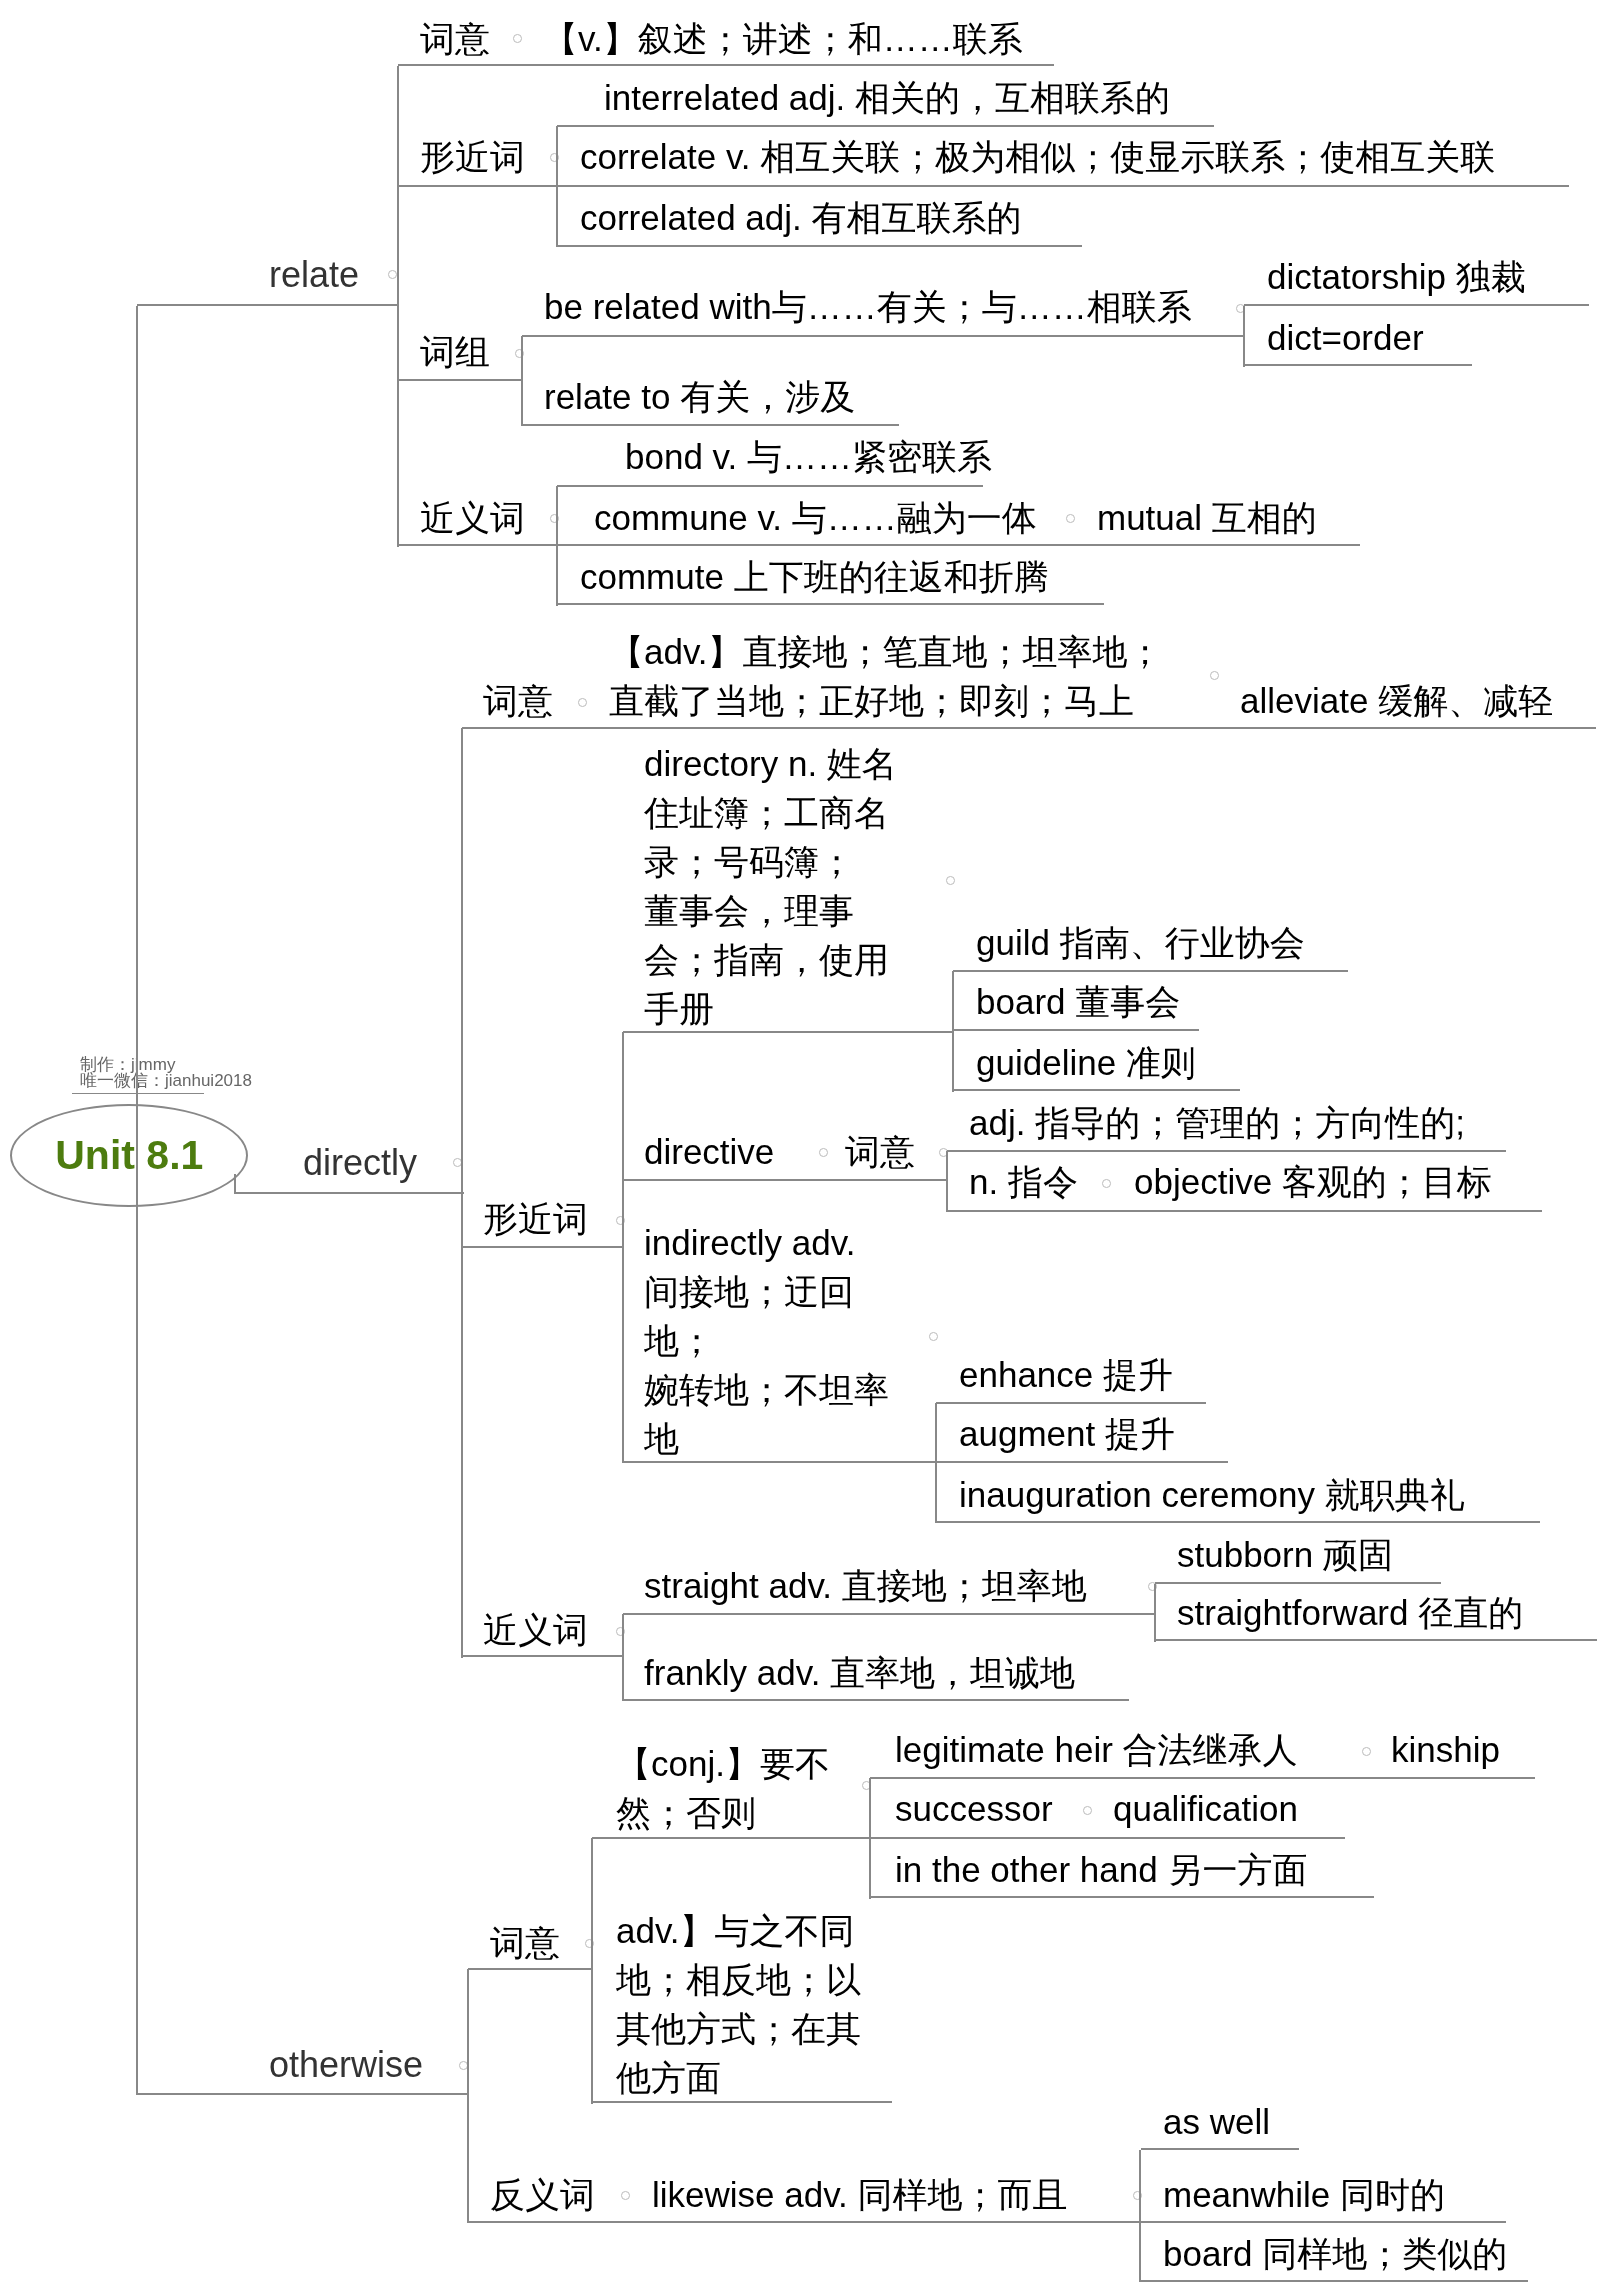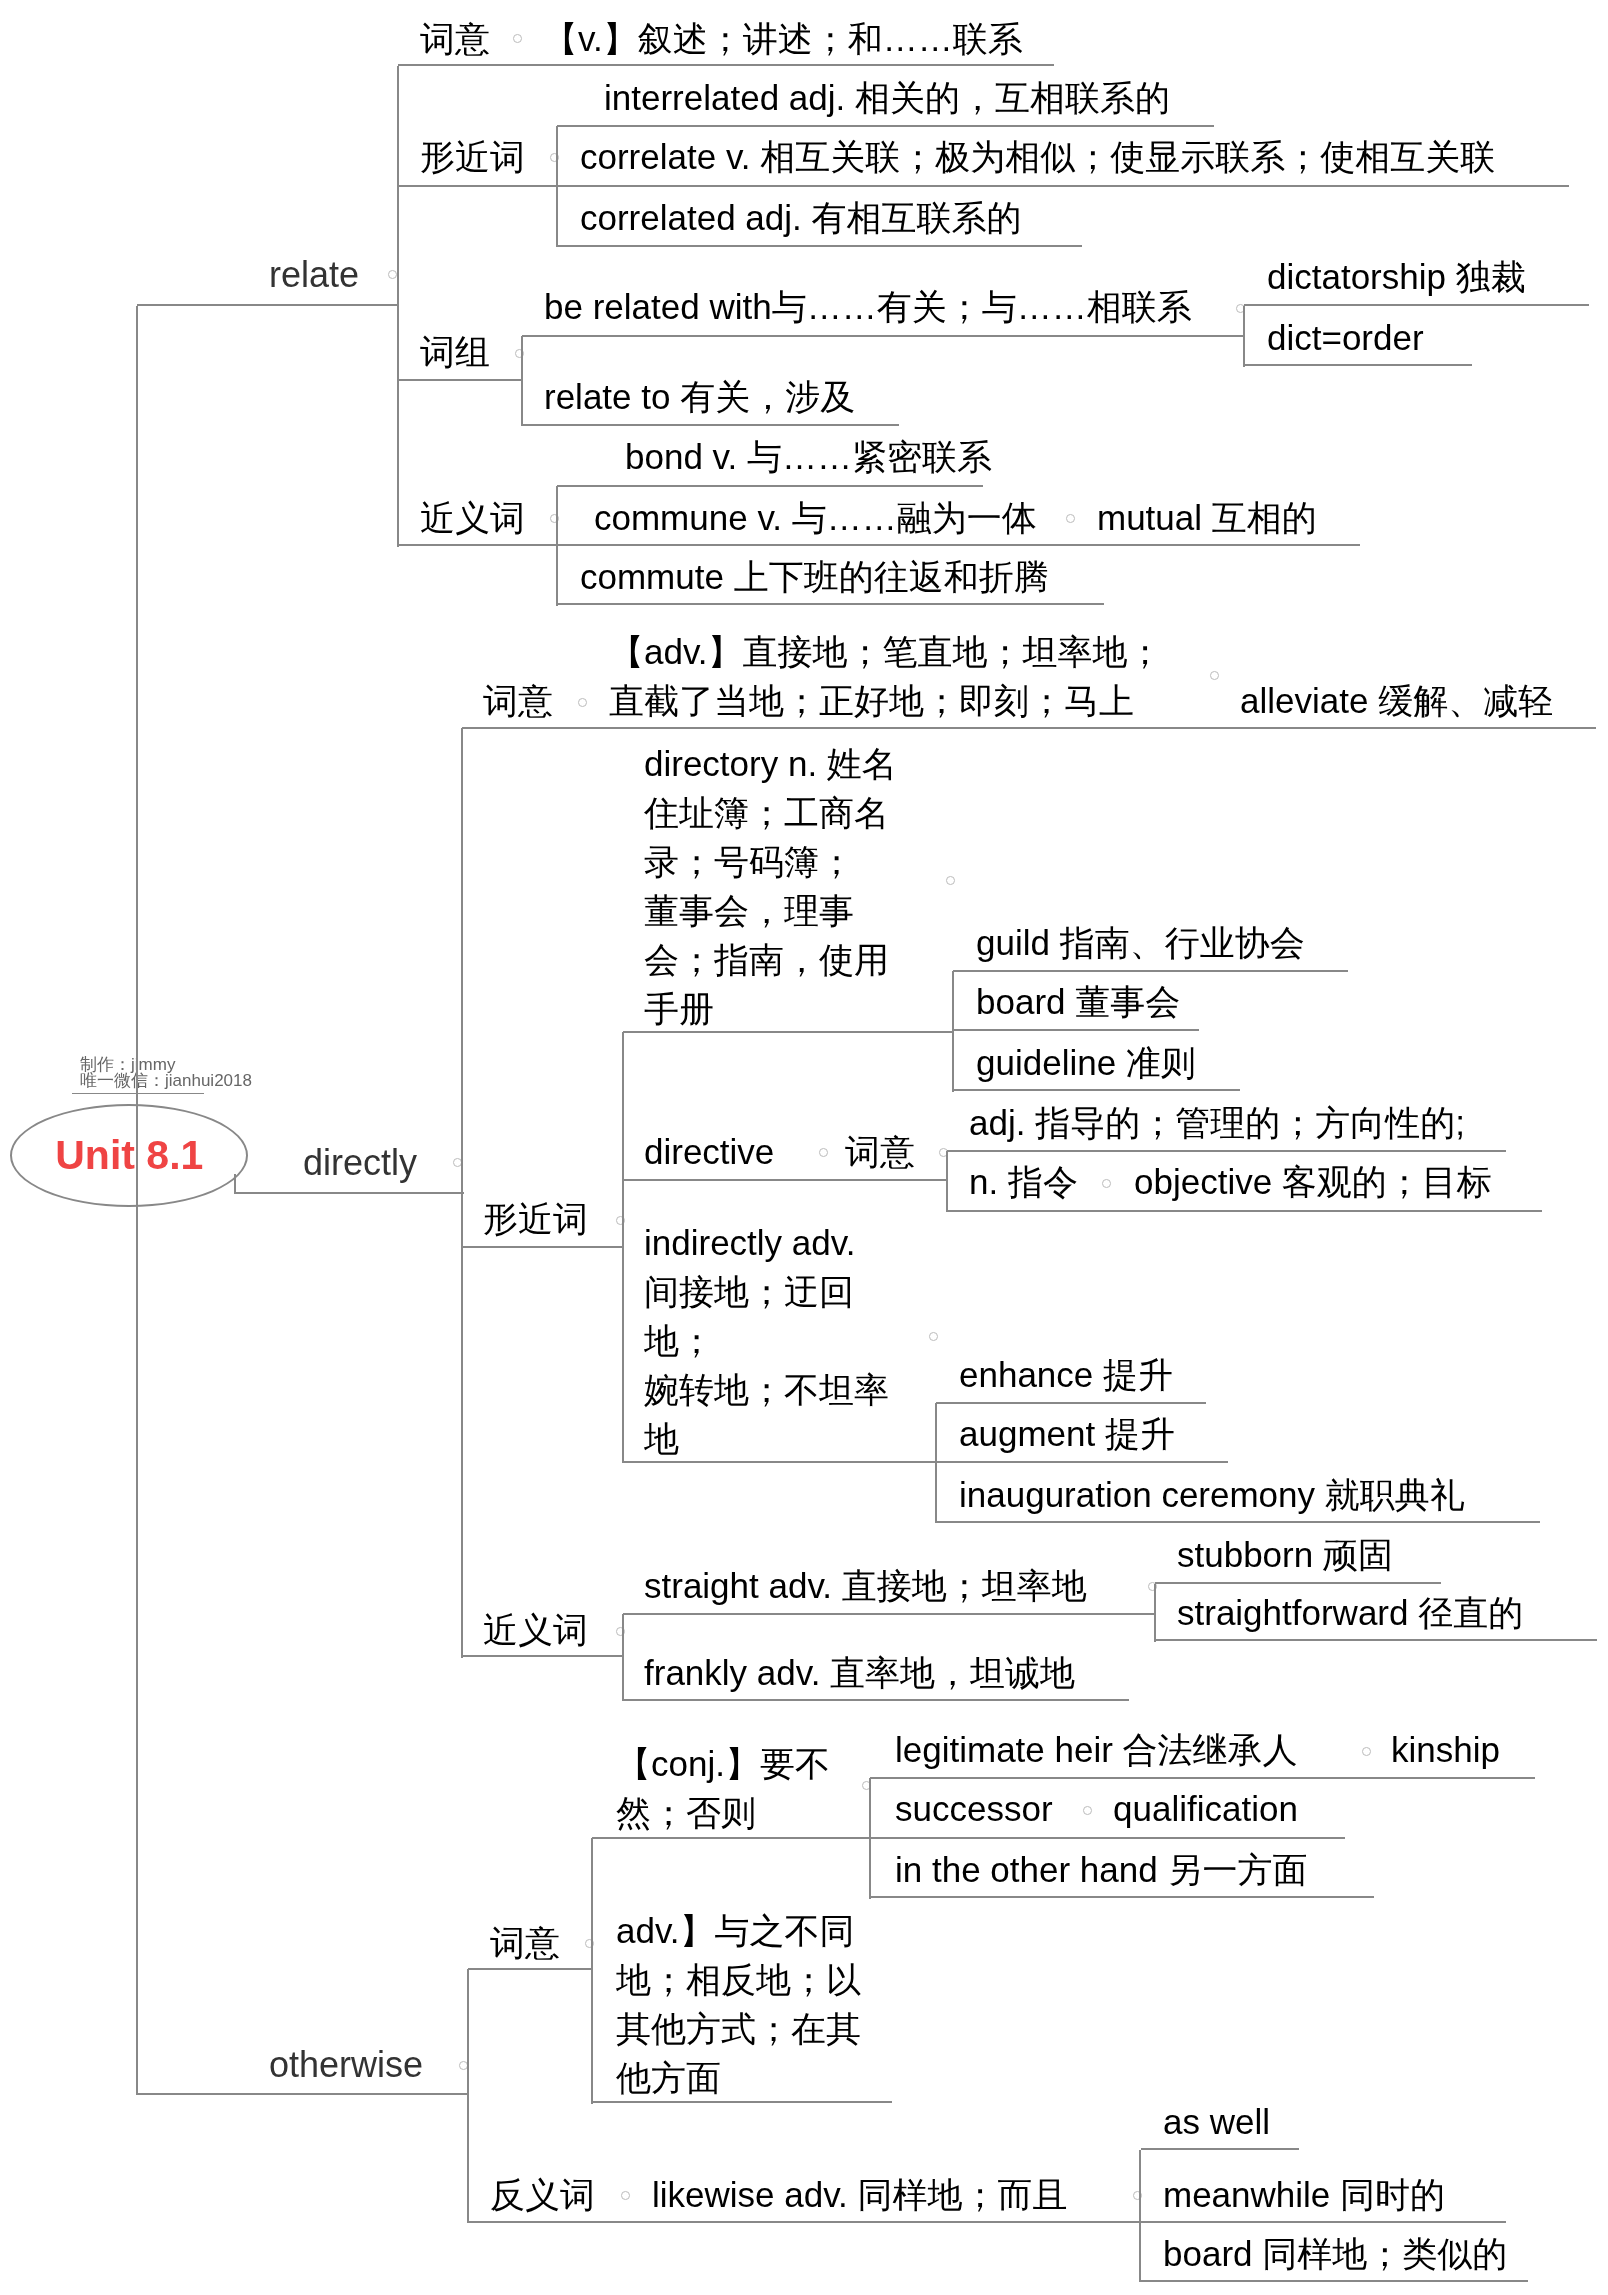--- a/index.html
+++ b/index.html
@@ -6,21 +6,21 @@
   body { width:1609px; height:2295px; position:relative; overflow:hidden;
          font-family:"Liberation Sans","DejaVu Sans",sans-serif; }
   .t { position:absolute; white-space:nowrap; color:#000; font-size:35px; line-height:48px; }
   .branch { color:#333; font-size:36px; }
   .ml { white-space:normal; line-height:49px; }
   .h { position:absolute; height:2.3px; background:#888; }
   .v { position:absolute; width:2.3px; background:#888; }
   .dot { position:absolute; width:6.8px; height:6.8px; border:1.1px solid #bbb; border-radius:50%; background:#fff; }
   .center { position:absolute; left:10.3px; top:1104px; width:238px; height:103px; border:2.9px solid #888;
             border-radius:50%; box-sizing:border-box; display:flex; align-items:center; justify-content:center;
-            font-size:41px; font-weight:bold; color:#ef4444; }
+            font-size:41px; font-weight:bold; color:#4d7c0f; }
   .wm { position:absolute; left:80px; top:1057px; font-size:17px; color:#666; line-height:16px; white-space:nowrap; }
   .wm-line { position:absolute; left:72px; top:1093px; width:132px; height:1.1px; background:#888; }
 </style>
 </head>
 <body>
 
 <div class="wm">
   <div>制作：jimmy</div>
   <div>唯一微信：jianhui2018</div>
 </div>

